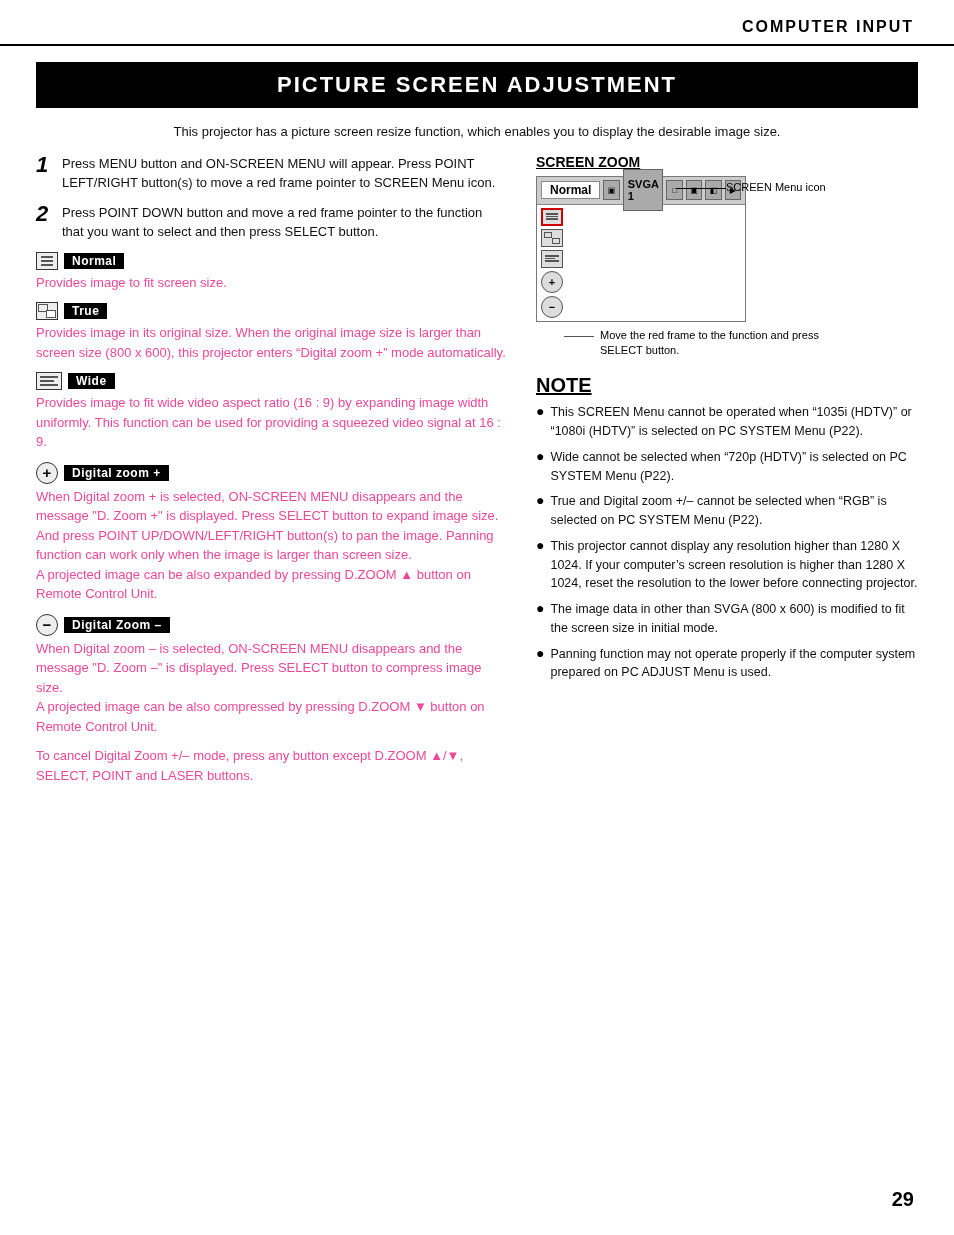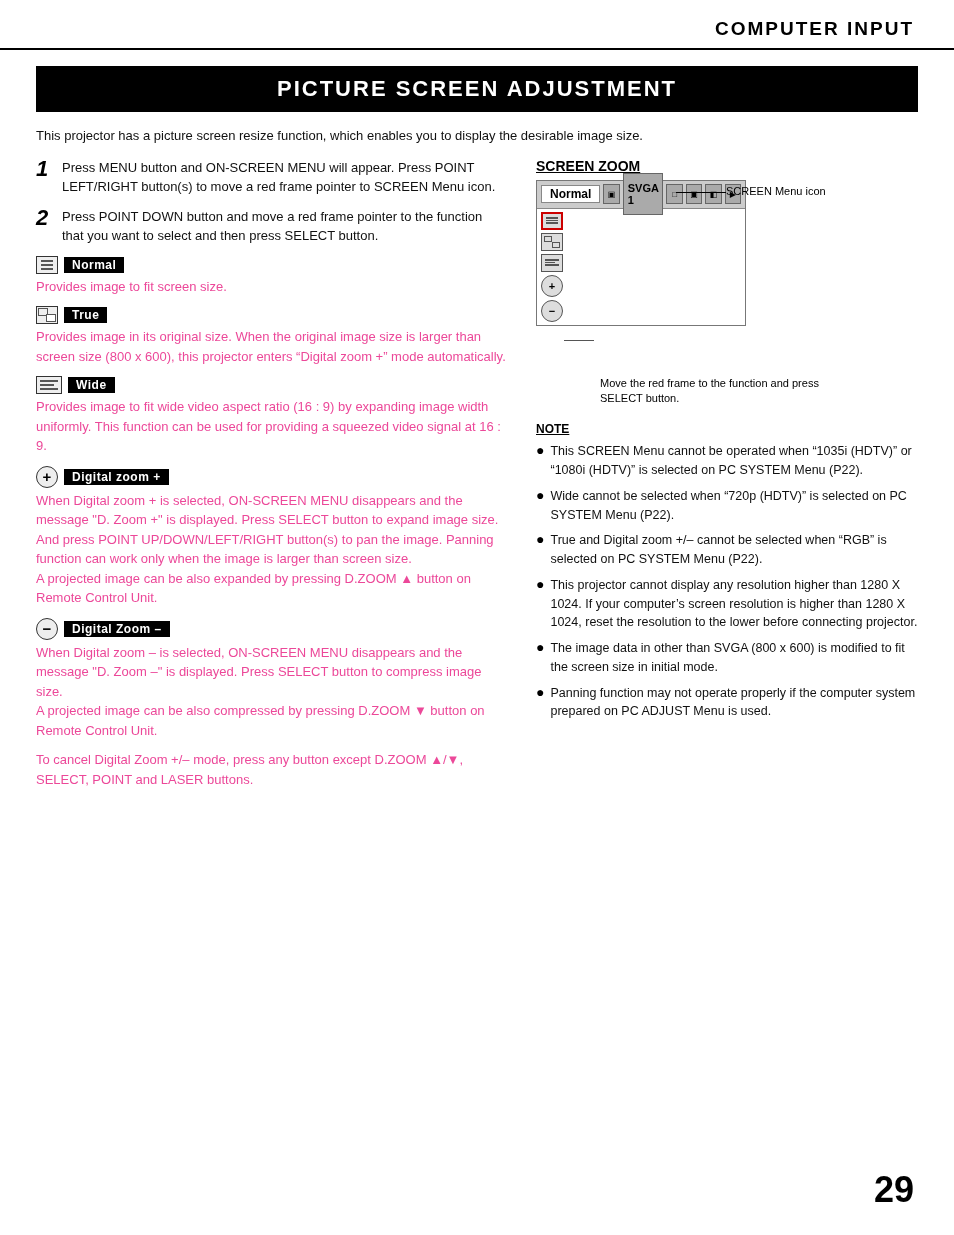--- a/index.html
+++ b/index.html
@@ -14,21 +14,21 @@
     }
 
     
     .page-header {
       display: flex;
       justify-content: flex-end;
       padding: 18px 40px 8px 40px;
       border-bottom: 2px solid #000;
     }
     .page-header-title {
-      font-size: 19px;
+      font-size: 16px;
       font-weight: bold;
       letter-spacing: 2px;
       color: #000;
     }
 
     
     .section-title-bar {
       background: #000;
       color: #fff;
       text-align: center;
@@ -54,20 +54,21 @@
     .right-col {
       flex: 1;
       padding-left: 10px;
     }
 
     .intro-text {
       font-size: 13px;
       line-height: 1.5;
       margin-bottom: 12px;
       color: #111;
+      text-align: center;
     }
 
     
     .step {
       display: flex;
       gap: 8px;
       margin-bottom: 10px;
       align-items: flex-start;
     }
     .step-num {
@@ -233,21 +234,21 @@
 
     .smi-icon-selected {
       border: 2px solid #c00;
     }
 
     
     .note-section {
       margin-top: 10px;
     }
     .note-title {
-      font-size: 12px;
+      font-size: 20px;
       font-weight: bold;
       text-decoration: underline;
       margin-bottom: 6px;
     }
     .note-item {
       display: flex;
       gap: 6px;
       margin-bottom: 7px;
       align-items: flex-start;
     }
@@ -260,21 +261,21 @@
       font-size: 12.5px;
       line-height: 1.5;
       color: #111;
     }
 
     
     .page-number {
       position: absolute;
       bottom: 24px;
       right: 40px;
-      font-size: 36px;
+      font-size: 20px;
       font-weight: bold;
       color: #000;
     }
   </style>
 </head>
 <body>
 
 <div class="page-header">
   <span class="page-header-title">COMPUTER INPUT</span>
 </div>
@@ -417,21 +418,21 @@
         <div style="position:absolute; top: 4px; right: 0; display:flex; align-items:flex-start; ">
           <div style="display:flex;flex-direction:column;align-items:flex-start;">
             <div style="width:50px;height:1px;background:#000;margin-top:8px;"></div>
           </div>
           <span style="font-size:11px;line-height:1.3;width:120px;">SCREEN Menu icon</span>
         </div>
 
         
         <div style="margin-top:6px;margin-left:28px;display:flex;gap:6px;align-items:flex-start;">
           <div style="width:30px;height:1px;background:#555;margin-top:8px;flex-shrink:0;"></div>
-          <span style="font-size:11px;line-height:1.4;margin-top:44px;">Move the red frame to the function and press SELECT button.</span>
+          <span style="font-size:11px;line-height:1.4;">Move the red frame to the function and press SELECT button.</span>
         </div>
       </div>
     </div>
 
     <div class="note-section">
       <div class="note-title">NOTE</div>
       <div>
 
       <div class="note-item">
       <span class="note-bullet">●</span>

